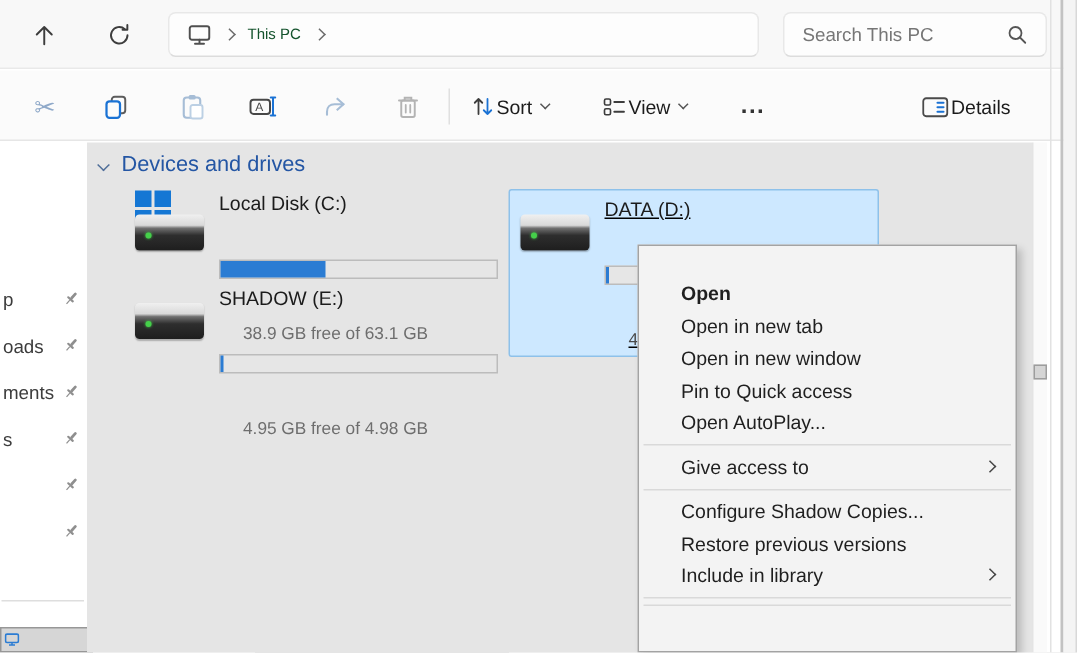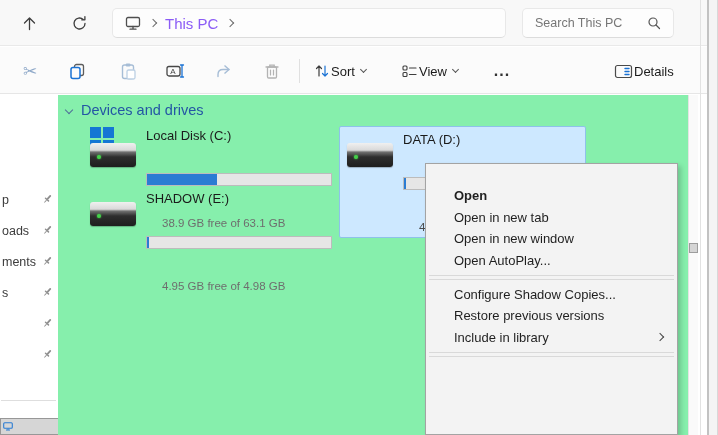--- a/index.html
+++ b/index.html
@@ -5,22 +5,22 @@
   * { margin:0; padding:0; box-sizing:border-box; }
   html,body { width:718px; height:435px; overflow:hidden; }
   body { font-family:"Liberation Sans", sans-serif; background:#ffffff; position:relative; }
   .abs { position:absolute; }
 
   
   .topbar { left:0; top:0; width:718px; height:46px; background:#f8f8f8; border-bottom:1px solid #e9e9e9; }
   .navbtn { width:30px; height:30px; top:8px; display:flex; align-items:center; justify-content:center; border-radius:4px; }
   .pillbox { top:8px; height:30px; background:#fdfdfd; border:1px solid #e8e8e8; border-bottom-color:#dcdcdc; border-radius:5px; display:flex; align-items:center; }
   .addrbar { left:112px; width:394px; padding:0 12px; gap:9px; }
-  .searchbox { left:522px; width:152px; padding:0 12px; justify-content:space-between; }
-  .crumbtext { font-size:15px; color:#8b5cf6; }
+  .searchbox { left:522px; width:176px; padding:0 12px; justify-content:space-between; }
+  .crumbtext { font-size:10px; color:#14532d; }
   .searchtext { font-size:12.5px; color:#767676; }
   .chev-r { width:6px; height:6px; border-right:1.3px solid #6b6b6b; border-bottom:1.3px solid #6b6b6b; transform:rotate(-45deg); display:inline-block; }
   .chev-d { width:6px; height:6px; border-right:1.3px solid #4f6e99; border-bottom:1.3px solid #4f6e99; transform:rotate(45deg); display:inline-block; }
   .chev-sm { width:5px; height:5px; border-right:1.2px solid #555; border-bottom:1.2px solid #555; transform:rotate(45deg); display:inline-block; margin-left:5px; margin-top:-3px; }
 
   
   .toolbar { left:0; top:47px; width:718px; height:47px; background:#fbfbfb; border-bottom:1px solid #e6e6e6; }
   .tbicon { top:10px; width:28px; height:28px; display:flex; align-items:center; justify-content:center; border-radius:4px; }
   .tbdivider { left:299px; top:12px; width:1px; height:24px; background:#e0e0e0; }
   .tbgroup { top:10px; height:28px; display:flex; align-items:center; gap:1px; padding:0 6px; border-radius:4px; font-size:13px; color:#1b1b1b; }
@@ -29,24 +29,24 @@
 
   
   .sidebar { left:0; top:95px; width:58px; height:340px; background:#ffffff; }
   .side-item { position:absolute; left:0; width:58px; height:22px; display:flex; align-items:center; }
   .side-label { font-size:12.5px; color:#3c3c3c; padding-left:2px; }
   .side-pin { position:absolute; left:42px; top:4px; }
   .side-sep { position:absolute; left:1px; top:305px; width:55px; height:1px; background:#dedede; }
   .side-selected { position:absolute; left:0; top:323px; width:62px; height:17px; background:#d6d6d6; border:1px solid #979797; display:flex; align-items:center; }
 
   
-  .content { left:58px; top:95px; width:630px; height:340px; background:#86efac; }
+  .content { left:58px; top:95px; width:630px; height:340px; background:#e5e5e5; }
   .group-header { position:absolute; left:8px; top:7px; display:flex; align-items:center; gap:9px; font-size:14.5px; color:#2456a4; }
   .tile { position:absolute; display:flex; gap:9px; padding:4px 6px; border:1px solid transparent; border-radius:2px; }
-  .tile.selected { background:#cde8ff; border-color:#8ec1ea; }
+  .tile.selected { background:#cde8ff; border-color:#8ec1ea;text-decoration:underline; }
   .driveicon { position:relative; width:48px; height:42px; flex:0 0 48px; }
   .drivebody { position:absolute; left:1px; bottom:2px; width:46px; height:24px; border-radius:3px;
     background:linear-gradient(180deg,#f0f0f0 0%,#d9d9d9 30%,#707070 38%,#2e2e2e 58%,#1e1e1e 100%);
     box-shadow:0 1px 1px rgba(0,0,0,.25); }
   .led { position:absolute; left:7px; bottom:8px; width:4px; height:4px; border-radius:50%; background:#45d04a; box-shadow:0 0 2px #45d04a; }
   .winlogo { position:absolute; left:1px; top:0; width:24px; height:24px; display:grid; grid-template-columns:11px 11px; grid-template-rows:11px 11px; gap:2px; }
   .winlogo div { background:#1577d4; }
   .tiletext { display:flex; flex-direction:column; padding-top:1px;gap:28px; }
   .drivename { font-size:13px; color:#1b1b1b; line-height:15px; }
   .bar { width:186px; height:13px; background:#e6e6e6; border:1px solid #bcbcbc; margin-top:2px; }
@@ -322,23 +322,30 @@
   <div class="mi bold">
       <span>Open</span>
     </div>
   <div class="mi">
       <span>Open in new tab</span>
     </div>
   <div class="mi">
       <span>Open in new window</span>
     </div>
   <div class="mi">
+      <span>Pin to Quick access</span>
+    </div>
+  <div class="mi">
       <span>Open AutoPlay...</span>
     </div>
   <div class="menu-sep"></div>
+  <div class="mi">
+    <span>Give access to</span>
+    <span class="sub"></span>
+  </div>
   <div class="menu-sep"></div>
   <div class="mi">
       <span>Configure Shadow Copies...</span>
     </div>
   <div class="mi">
       <span>Restore previous versions</span>
     </div>
   <div class="mi">
     <span>Include in library</span>
     <span class="sub"></span>

